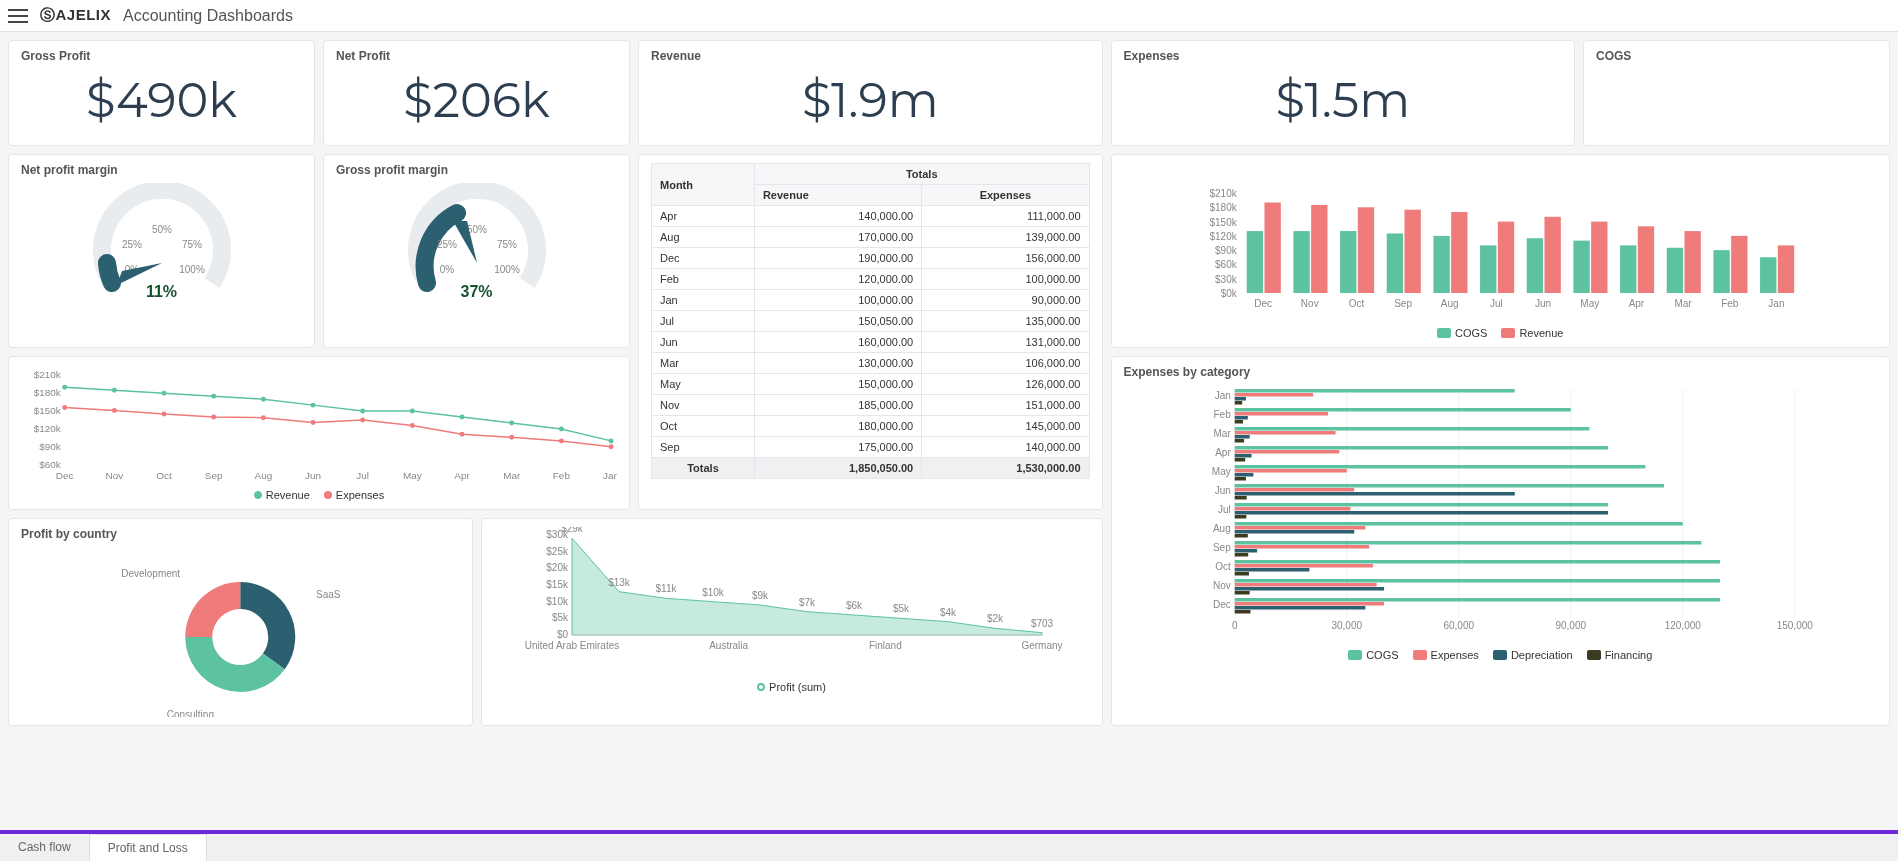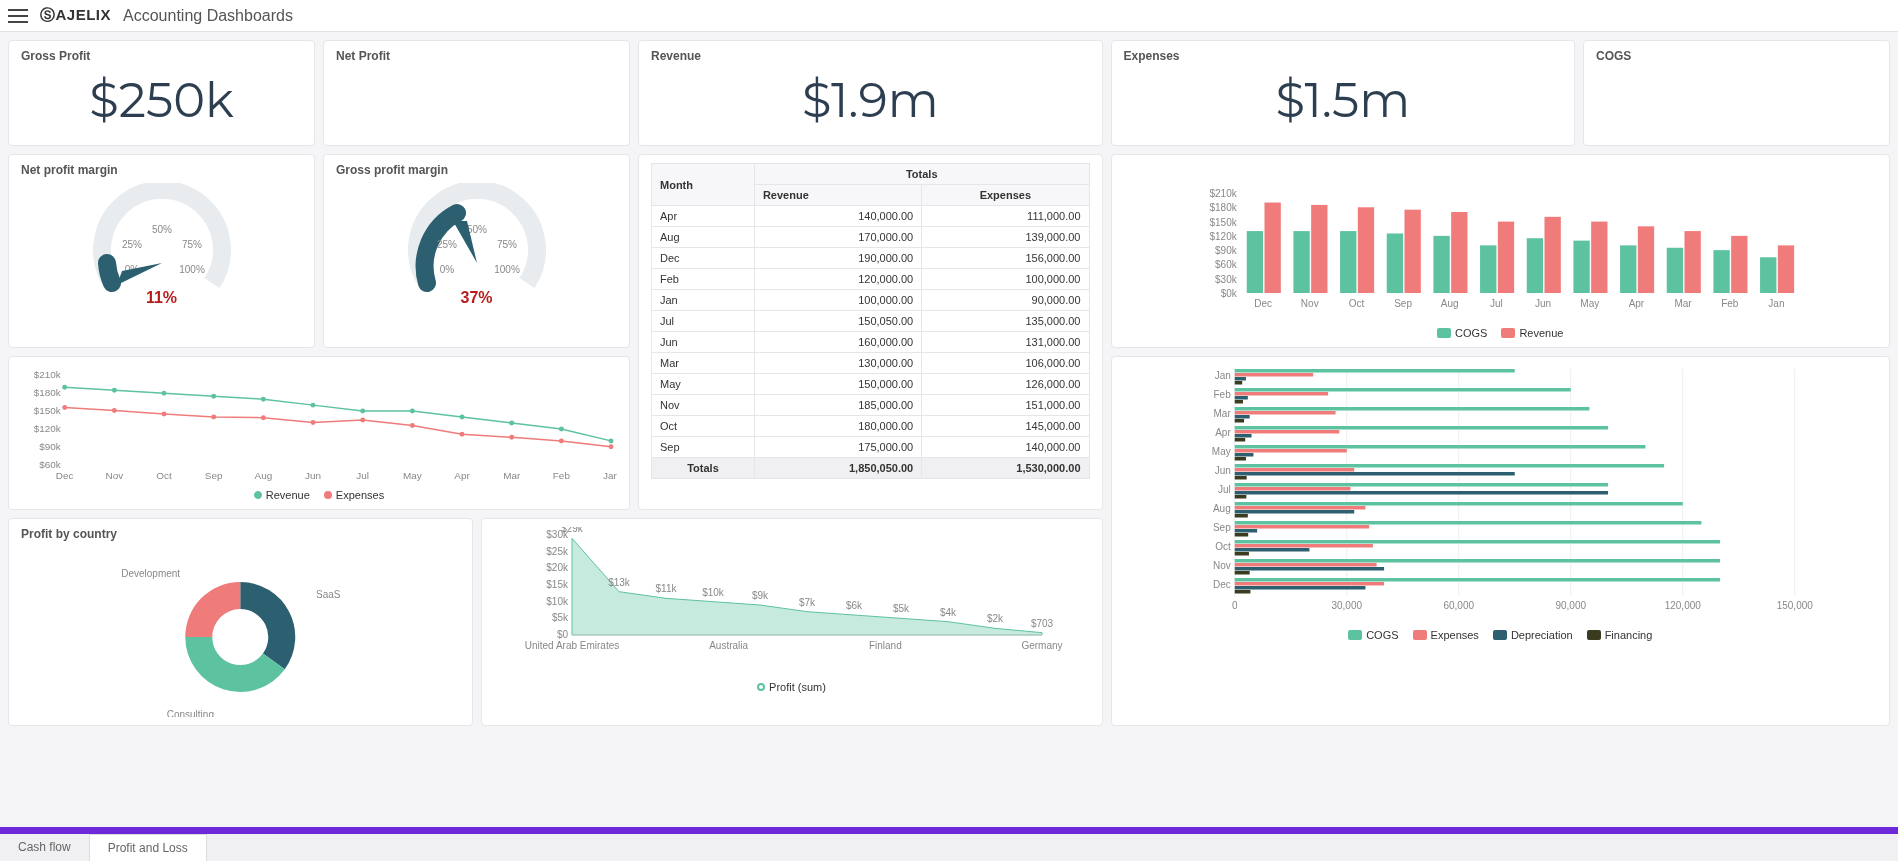--- a/index.html
+++ b/index.html
@@ -8,30 +8,30 @@
 .hamburger{width:20px;height:14px;display:flex;flex-direction:column;justify-content:space-between;cursor:pointer}
 .hamburger span{height:2px;background:#444}
 .logo{font-weight:700;font-size:15px;letter-spacing:.5px}
 .title{font-size:16px;color:#555;font-weight:500}
 .grid{display:grid;grid-template-columns:repeat(12,1fr);gap:8px;padding:8px}
 .card{background:#fff;border:1px solid #e6e6ea;border-radius:4px;padding:8px 12px;overflow:hidden}
 .kpi-label{font-size:12px;color:#555;font-weight:600}
 .kpi-val{font-size:48px;font-weight:400;color:#2c3e50;text-align:center;font-family:"Montserrat","Segoe UI",sans-serif;padding:8px 0}
 .card-title{font-size:12px;font-weight:600;color:#555;margin-bottom:6px}
 .gauge-wrap{display:flex;justify-content:center;align-items:flex-start;height:150px;position:relative}
-.gauge-val{position:absolute;bottom:26px;font-size:16px;font-weight:700;color:#b91c1c}
+.gauge-val{position:absolute;bottom:32px;font-size:16px;font-weight:700;color:#14532d}
 table{width:100%;border-collapse:collapse;font-size:11px}
 th,td{border:1px solid #e6e6ea;padding:4px 8px;text-align:right}
 th{background:#f7f7f9;font-weight:600;text-align:center}
 td:first-child,th:first-child{text-align:left}
 tfoot td{background:#f0f0f2;font-weight:600}
 .legend{display:flex;gap:14px;justify-content:center;font-size:11px;flex-wrap:wrap;padding-top:4px}
 .legend span{display:flex;align-items:center;gap:4px}
 .swatch{width:14px;height:10px;border-radius:2px;display:inline-block}
-.tabs{display:flex;gap:0;background:#f0f0f2;border-top:7px solid #6d28d9;position:fixed;bottom:0;left:0;right:0}
+.tabs{display:flex;gap:0;background:#f0f0f2;border-top:4px solid #6d28d9;position:fixed;bottom:0;left:0;right:0}
 .tab{padding:6px 18px;font-size:12px;color:#666;cursor:pointer}
 .tab.active{background:#fff;border:1px solid #ddd;border-bottom:none}
 svg{display:block}
 .axis-label{font-size:10px;fill:#888}
 .bar-cogs{fill:#5cc2a0}
 .bar-rev{fill:#ef7b7b}
 .line-rev{stroke:#5cc2a0;fill:none;stroke-width:1.5}
 .line-exp{stroke:#ef7b7b;fill:none;stroke-width:1.5}
 .dot-rev{fill:#5cc2a0}
 .dot-exp{fill:#ef7b7b}
@@ -47,24 +47,25 @@
       <span></span>
     </div>
   <div class="logo">ⓈAJELIX</div>
   <div class="title">Accounting Dashboards</div>
 </div>
 
 <div class="grid" id="grid">
 
 <div class="card" style="grid-column:span 2">
   <div class="kpi-label">Gross Profit</div>
-  <div class="kpi-val">$250k</div>
+  <div class="kpi-val">$490k</div>
 </div>
 <div class="card" style="grid-column:span 2">
   <div class="kpi-label">Net Profit</div>
+  <div class="kpi-val">$206k</div>
 </div>
 <div class="card" style="grid-column:span 3">
   <div class="kpi-label">Revenue</div>
   <div class="kpi-val">$1.9m</div>
 </div>
 <div class="card" style="grid-column:span 3">
   <div class="kpi-label">Expenses</div>
   <div class="kpi-val">$1.5m</div>
 </div>
 <div class="card" style="grid-column:span 2">
@@ -300,20 +301,21 @@
           <span>Revenue</span>
         </span>
     <span>
           <i class="swatch" style="background:#ef7b7b;border-radius:50%;width:8px;height:8px"></i>
           <span>Expenses</span>
         </span>
   </div>
 </div>
 
 <div class="card" style="grid-column:8/span 5;grid-row:span 2">
+  <div class="card-title">Expenses by category</div>
   <svg id="hbarChart" width="100%" height="260" viewBox="0 0 600 260">
         <line x1="594" x2="594" y1="4" y2="232" class="grid-line"></line>
         <line x1="482" x2="482" y1="4" y2="232" class="grid-line"></line>
         <line x1="370" x2="370" y1="4" y2="232" class="grid-line"></line>
         <line x1="258" x2="258" y1="4" y2="232" class="grid-line"></line>
         <line x1="146" x2="146" y1="4" y2="232" class="grid-line"></line>
         <line x1="34" x2="34" y1="4" y2="232" class="grid-line"></line>
         <text x="30" y="14" text-anchor="end" class="axis-label">Jan</text>
         <rect x="34" y="4" width="280" height="3.5" fill="#5cc2a0"></rect>
         <rect x="34" y="8" width="78.4" height="3.5" fill="#ef7b7b"></rect>

